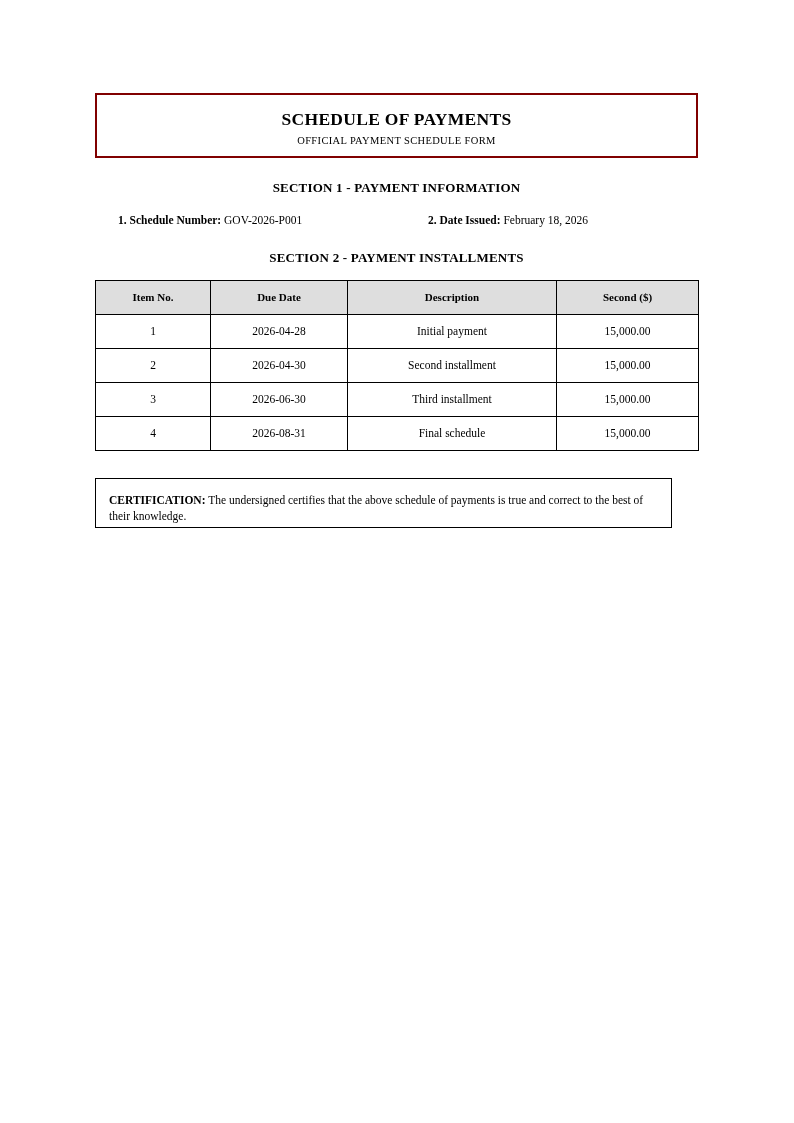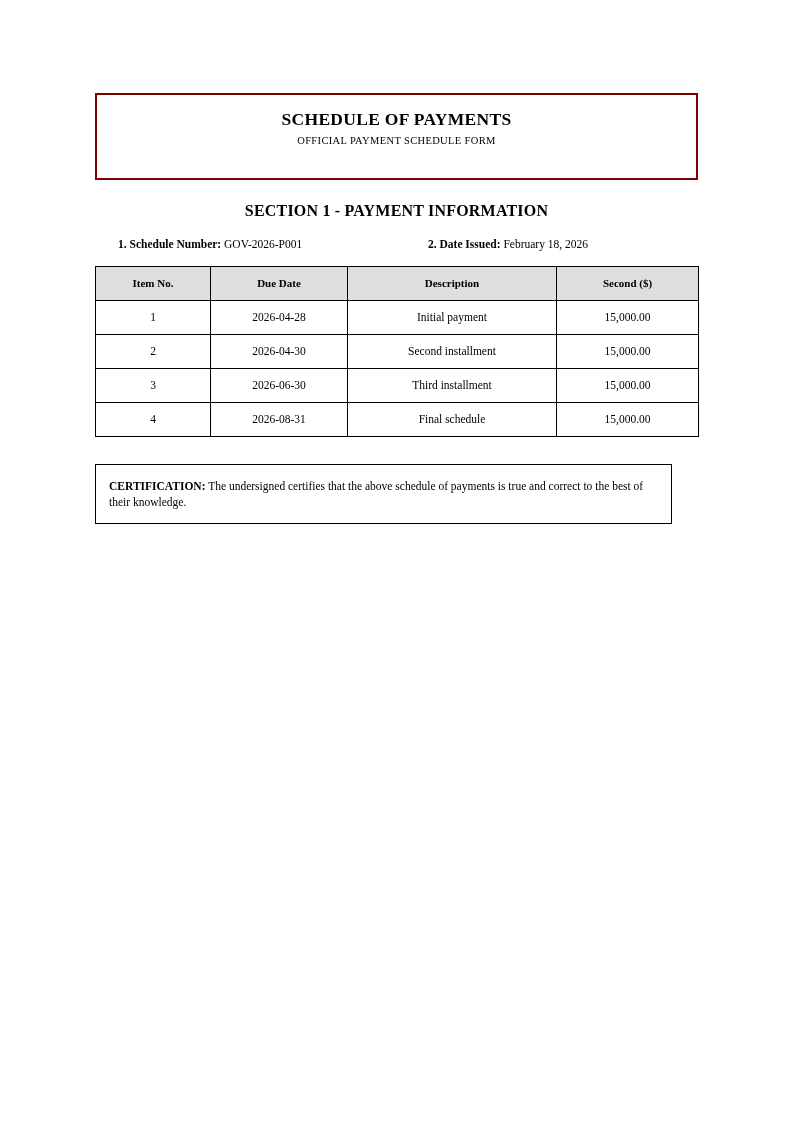--- a/index.html
+++ b/index.html
@@ -30,42 +30,42 @@
     left: 95px;
     top: 93px;
     width: 603px;
   }
 
   
   .header-box {
     border: 2px solid #800000;
     box-sizing: border-box;
     width: 603px;
-    padding: 14px 0 22px 0;
+    padding: 14px 0 0 0;
     text-align: center;
   }
   .doc-title {
     font-size: 17.5px;
     font-weight: bold;
     letter-spacing: 0.3px;
     line-height: 1.25;
     margin: 0;
   }
   .doc-subtitle {
     font-size: 10.5px;
     font-weight: normal;
     letter-spacing: 0.35px;
     line-height: 1.3;
     margin: 3px 0 8px 0;
   }
 
   
   .section-heading {
     text-align: center;
-    font-size: 16px;
+    font-size: 13px;
     font-weight: bold;
     letter-spacing: 0.2px;
     margin: 0;
   }
   .sec1-heading { margin-top: 22px; }
   .sec2-heading { margin-top: 22px; }
 
   
   .field-row {
     position: relative;
@@ -120,21 +120,21 @@
   col.c-date { width: 137px; }
   col.c-desc { width: 209px; }
   col.c-amt  { width: 142px; }
 
   
   .certification-box {
     margin-top: 27px;
     border: 1px solid #000000;
     box-sizing: border-box;
     width: 577px;
-    padding: 13px 13px 12px 13px;
+    padding: 13px 13px 2px 13px;
     font-size: 11.5px;
     line-height: 1.45;
   }
   .cert-label { font-weight: bold; }
   .cert-text { font-weight: normal; }
 
   
   .footer {
     margin-top: 19px;
     text-align: center;
@@ -159,20 +159,21 @@
       <div class="field field-1">
         <span class="field-label">1. Schedule Number:</span>
         <span class="field-value">GOV-2026-P001</span>
       </div>
       <div class="field field-2">
         <span class="field-label">2. Date Issued:</span>
         <span class="field-value">February 18, 2026</span>
       </div>
     </div>
 
+    <div class="section-heading sec2-heading">SECTION 2 - PAYMENT INSTALLMENTS</div>
 
     <div class="table-wrap">
       <table class="installments">
         <colgroup>
           <col class="c-item">
           <col class="c-date">
           <col class="c-desc">
           <col class="c-amt">
         </colgroup>
         <thead>

